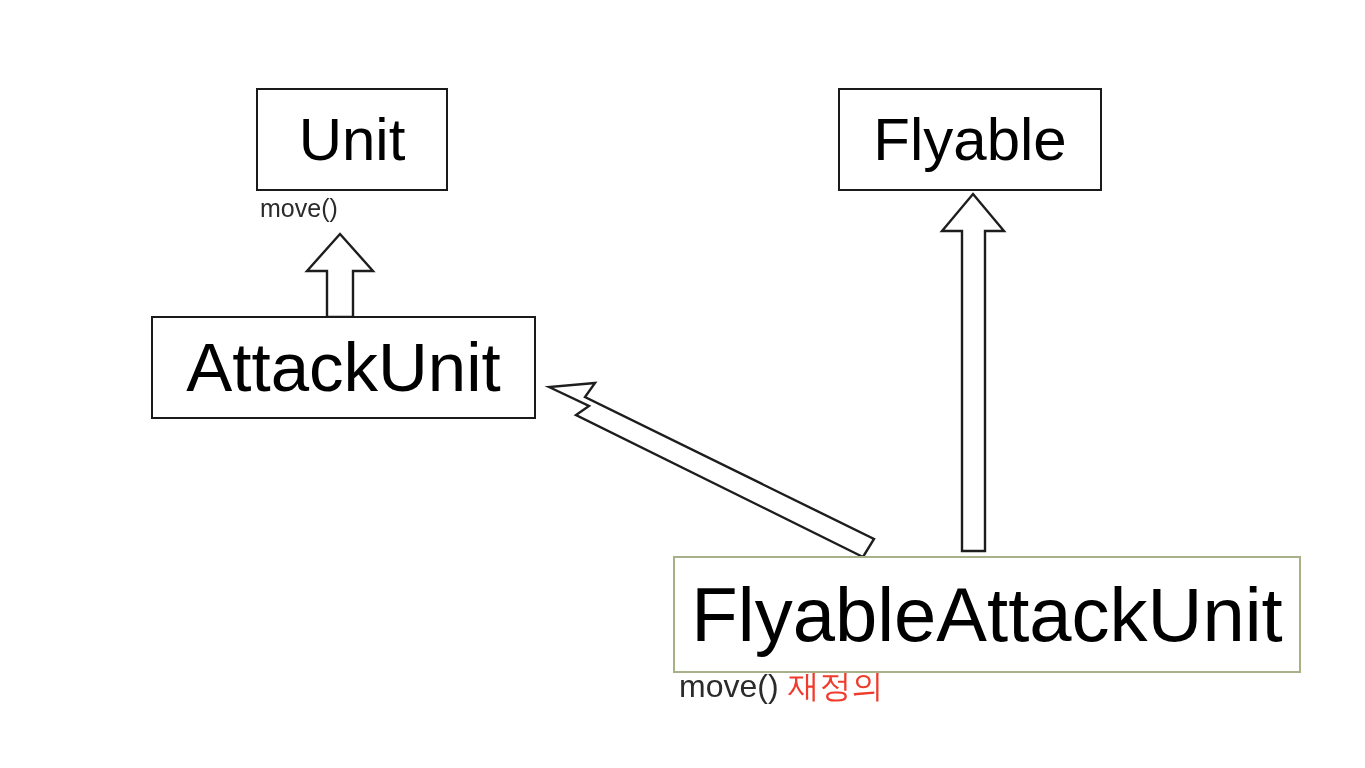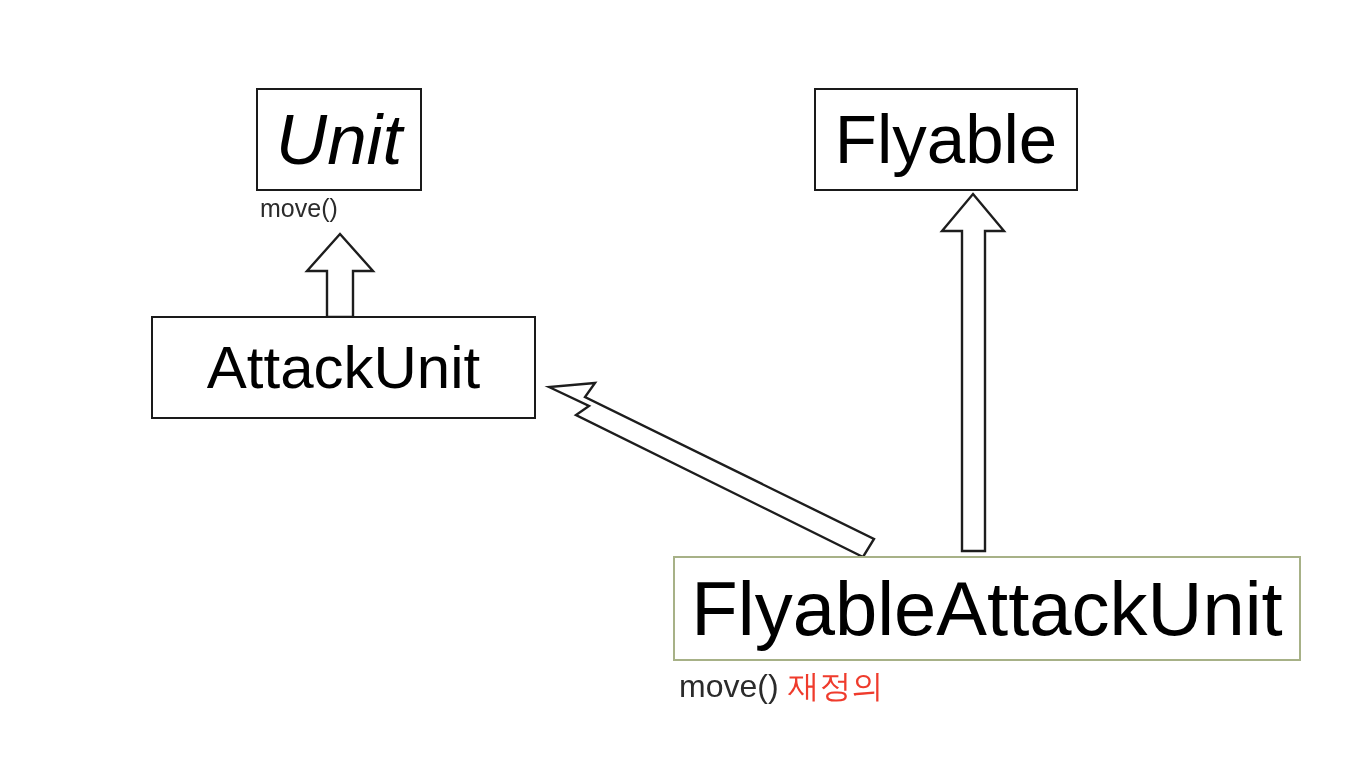--- a/index.html
+++ b/index.html
@@ -30,47 +30,46 @@
     line-height: 1;
     white-space: nowrap;
   }
   .uml-class-title {
     display: block;
     line-height: 1;
   }
   .box-unit {
     left: 256px;
     top: 88px;
-    width: 166px;
+    width: 192px;
     height: 103px;
     border: 2px solid #1a1a1a;
-    font-size: 71px;
-    font-style: italic;
+    font-size: 60px;
   }
   .box-flyable {
-    left: 814px;
+    left: 838px;
     top: 88px;
     width: 264px;
     height: 103px;
     border: 2px solid #1a1a1a;
-    font-size: 69px;
+    font-size: 60px;
   }
   .box-attackunit {
     left: 151px;
     top: 316px;
     width: 385px;
     height: 103px;
     border: 2px solid #1a1a1a;
-    font-size: 60px;
+    font-size: 69px;
   }
   .box-flyableattackunit {
     left: 673px;
     top: 556px;
     width: 628px;
-    height: 105px;
+    height: 117px;
     border: 2px solid #a7b187;
     font-size: 76px;
   }
   .member-label {
     position: absolute;
     color: #2b2b2b;
     white-space: nowrap;
     line-height: 1;
   }
   .member-unit {

